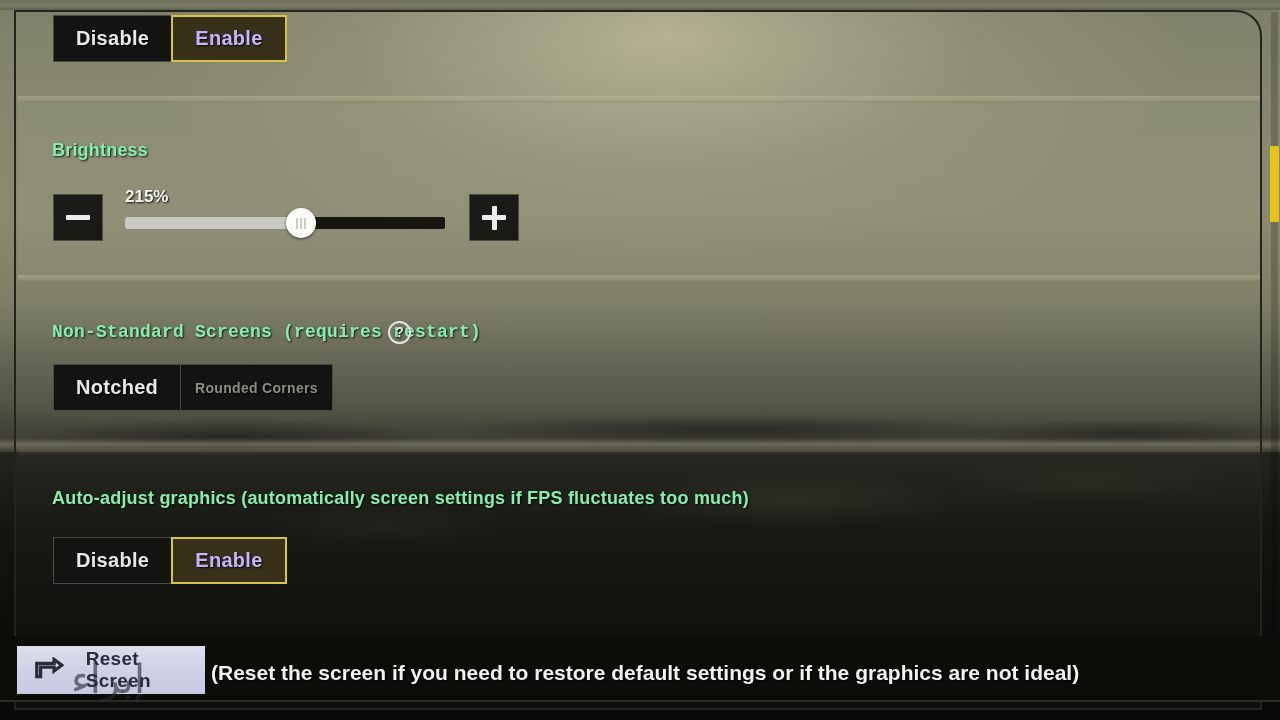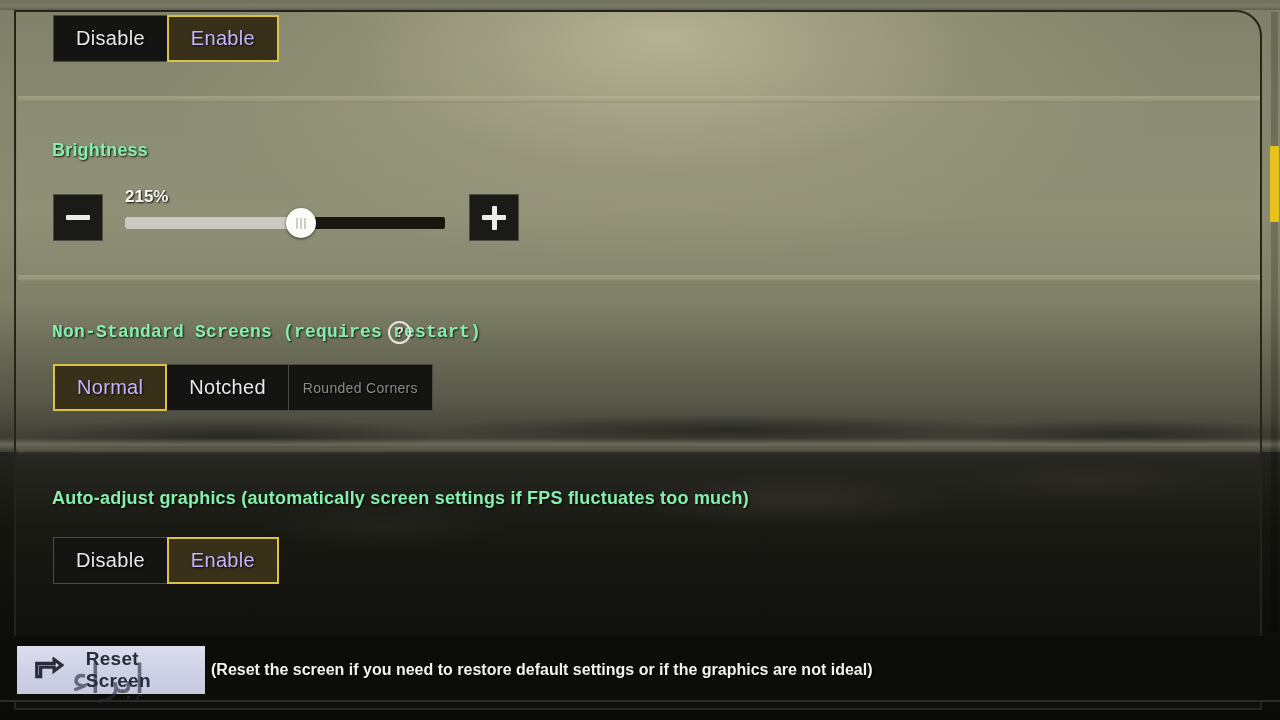--- a/index.html
+++ b/index.html
@@ -123,21 +123,21 @@
     display: flex;
     align-items: center;
     justify-content: center;
     padding: 0 22px;
     box-sizing: border-box;
     background: #141412;
     border: 1px solid #4a4a42;
     margin-left: -1px;
     color: #e8e8e4;
     font-size: 20px;
-    font-weight: normal;
+    font-weight: bold;
     letter-spacing: 0.3px;
     text-shadow: 1px 1px 2px rgba(0,0,0,0.9);
     white-space: nowrap;
   }
   .seg-btn:first-child { margin-left: 0; }
   .seg-btn.selected {
     background: #39301a;
     border: 2px solid #a3a3a3;
     color: #c4b5fd;
     z-index: 3;
@@ -250,21 +250,21 @@
   .reset-label {
     color: #2a2c3a;
     font-size: 19px;
     font-weight: bold;
     letter-spacing: 0.3px;
   }
   .reset-desc {
     position: absolute;
     left: 211px; top: 661px;
     color: #f2f2ee;
-    font-size: 16px;
+    font-size: 21px;
     font-weight: bold;
     text-shadow: 1px 1px 2px rgba(0,0,0,0.9);
     white-space: nowrap;
   }
   .watermark {
     position: absolute;
     left: 8px; top: 640px;
     width: 200px; height: 78px;
     color: rgba(40,42,58,0.62);
     font-size: 40px;
@@ -334,21 +334,20 @@
     <span class="bar-h"></span>
     <span class="bar-v"></span>
   </div>
 
   <div class="row-sep" style="top:275px;"></div>
 
   <div class="label" style="left:52px; top:322px;font-family:Liberation Mono, monospace;">Non-Standard Screens (requires restart)</div>
   <div class="help-icon" style="left:388px; top:321px;">?</div>
 
   <div class="seg" style="left:53px; top:364px;">
-    <div class="seg-btn selected" style="border-color: rgb(216, 194, 74);">Normal</div>
     <div class="seg-btn">Notched</div>
     <div class="seg-btn muted">Rounded Corners</div>
   </div>
 
   <div class="row-sep dark" style="top:448px;"></div>
 
   <div class="label" style="left:52px; top:488px;">Auto-adjust graphics (automatically screen settings if FPS fluctuates too much)</div>
 
   <div class="seg" style="left:53px; top:537px;">
     <div class="seg-btn">Disable</div>

